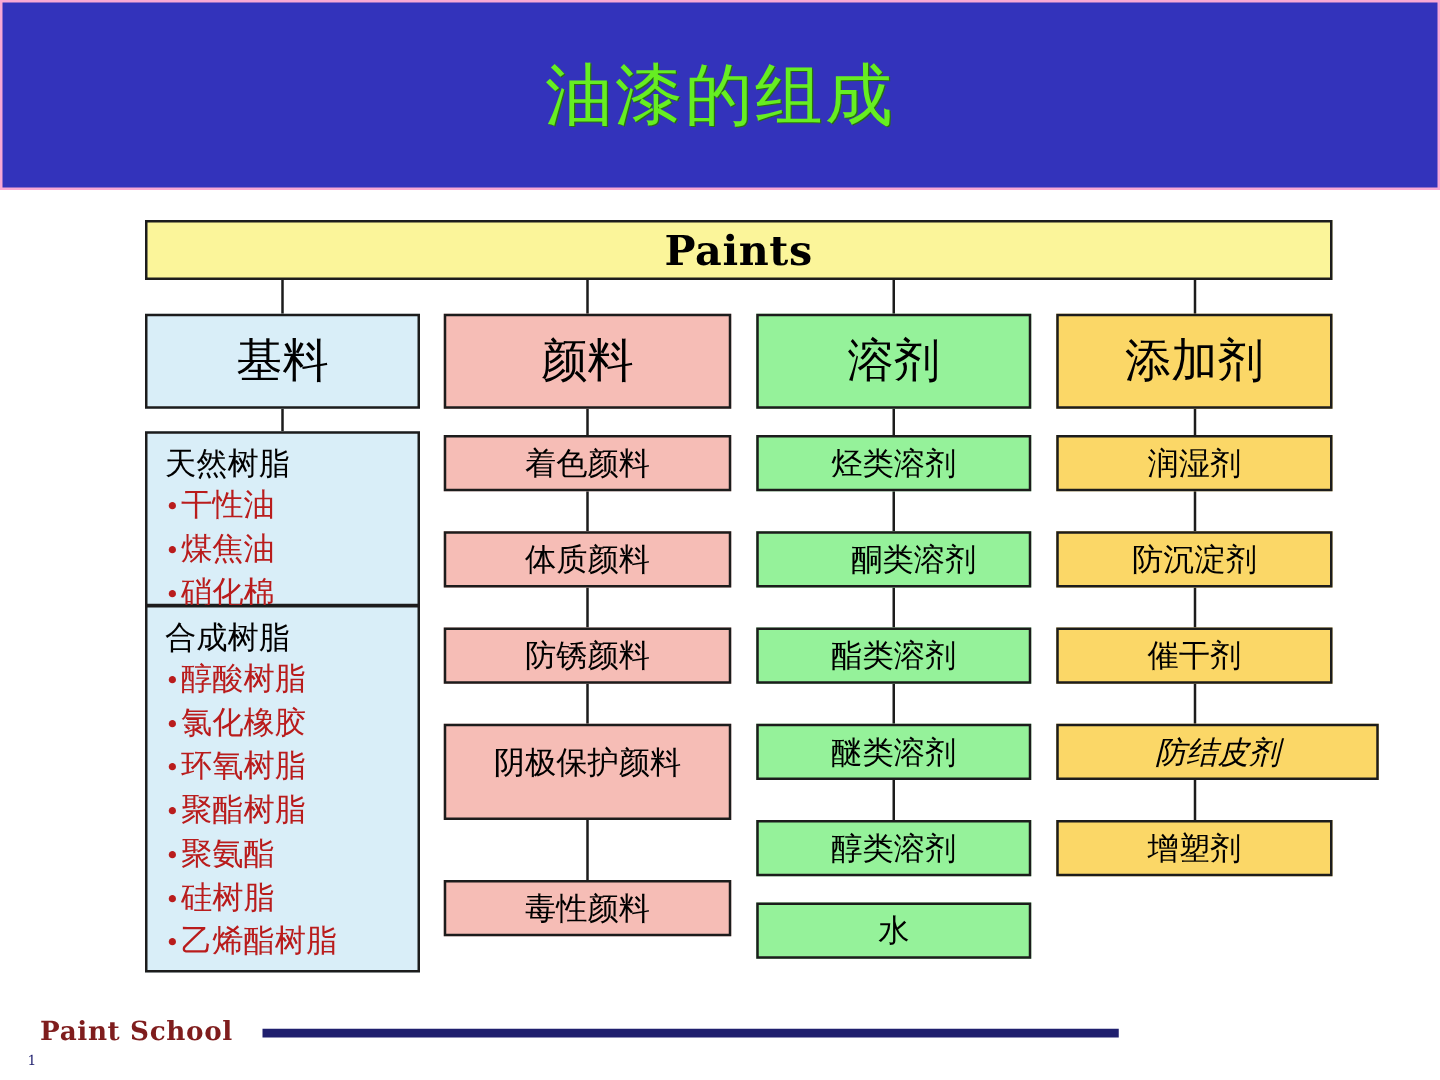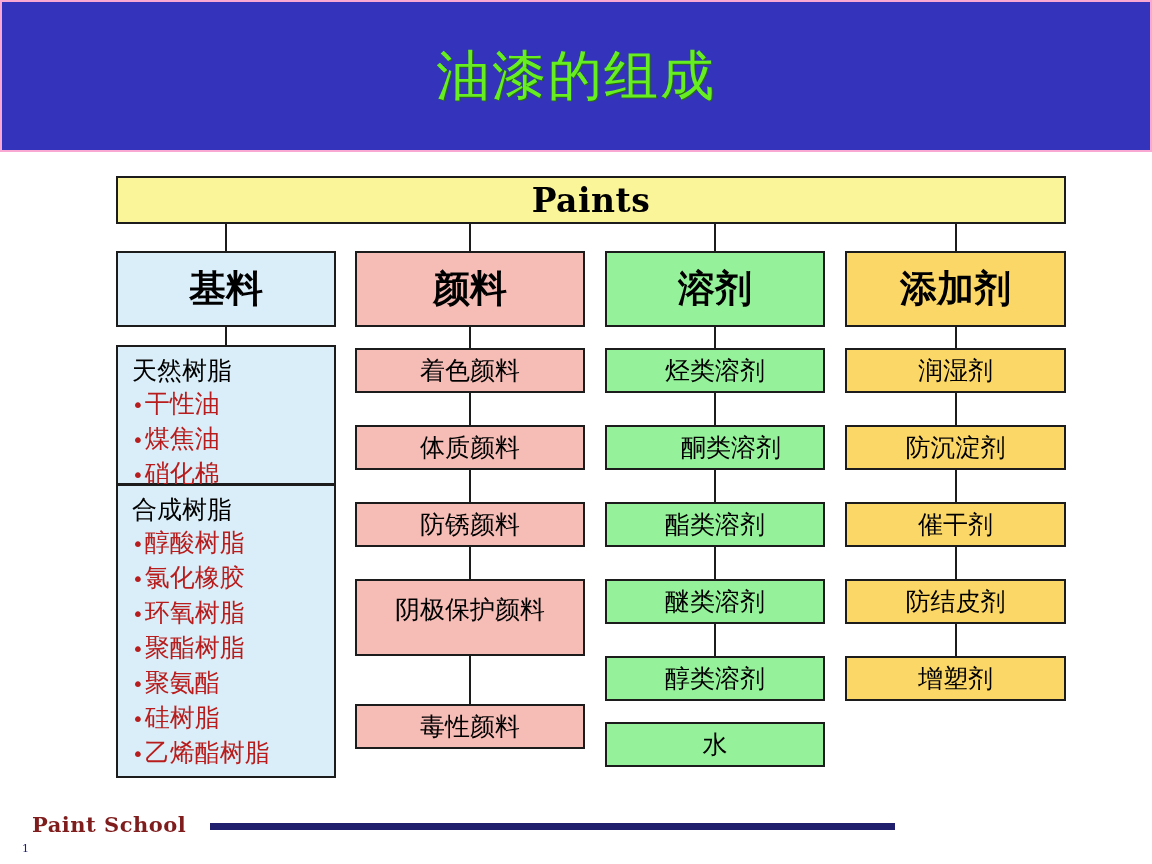--- a/index.html
+++ b/index.html
@@ -81,21 +81,20 @@
     letter-spacing: 0.5px;
   }
 
   
   .cat-head {
     height: 76px;
   }
   .cat-head .label {
     font-size: 37px;
     font-family: "DejaVu Sans", "Liberation Sans", sans-serif;
-    font-weight: bold;
   }
   #node-cat-0 { left: 116px;  top: 251px; width: 220px; background: #d9eef8; }
   #node-cat-1 { left: 355px;  top: 251px; width: 230px; background: #f6bdb6; }
   #node-cat-2 { left: 605px;  top: 251px; width: 220px; background: #95f29a; }
   #node-cat-3 { left: 845px;  top: 251px; width: 221px; background: #fbd767; }
 
   
   .group-box {
     position: absolute;
     box-sizing: border-box;
@@ -283,21 +282,21 @@
   <div class="node leaf leaf-amber" style="left:845px; top:425px; width:221px; height:45px;">
     <span class="label">防沉淀剂</span>
   </div>
   <div class="connector" style="left:955px; top:470px; height:32px;"></div>
 
   <div class="node leaf leaf-amber" style="left:845px; top:502px; width:221px; height:45px;">
     <span class="label">催干剂</span>
   </div>
   <div class="connector" style="left:955px; top:547px; height:32px;"></div>
 
-  <div class="node leaf leaf-amber" style="left:845px; top:579px; width:221px; height:45px;">
+  <div class="node leaf leaf-amber" style="left:845px; top:579px; width:258px; height:45px;font-style:italic;">
     <span class="label">防结皮剂</span>
   </div>
   <div class="connector" style="left:955px; top:624px; height:32px;"></div>
 
   <div class="node leaf leaf-amber" style="left:845px; top:656px; width:221px; height:45px;">
     <span class="label">增塑剂</span>
   </div>
 
 </div>
 

